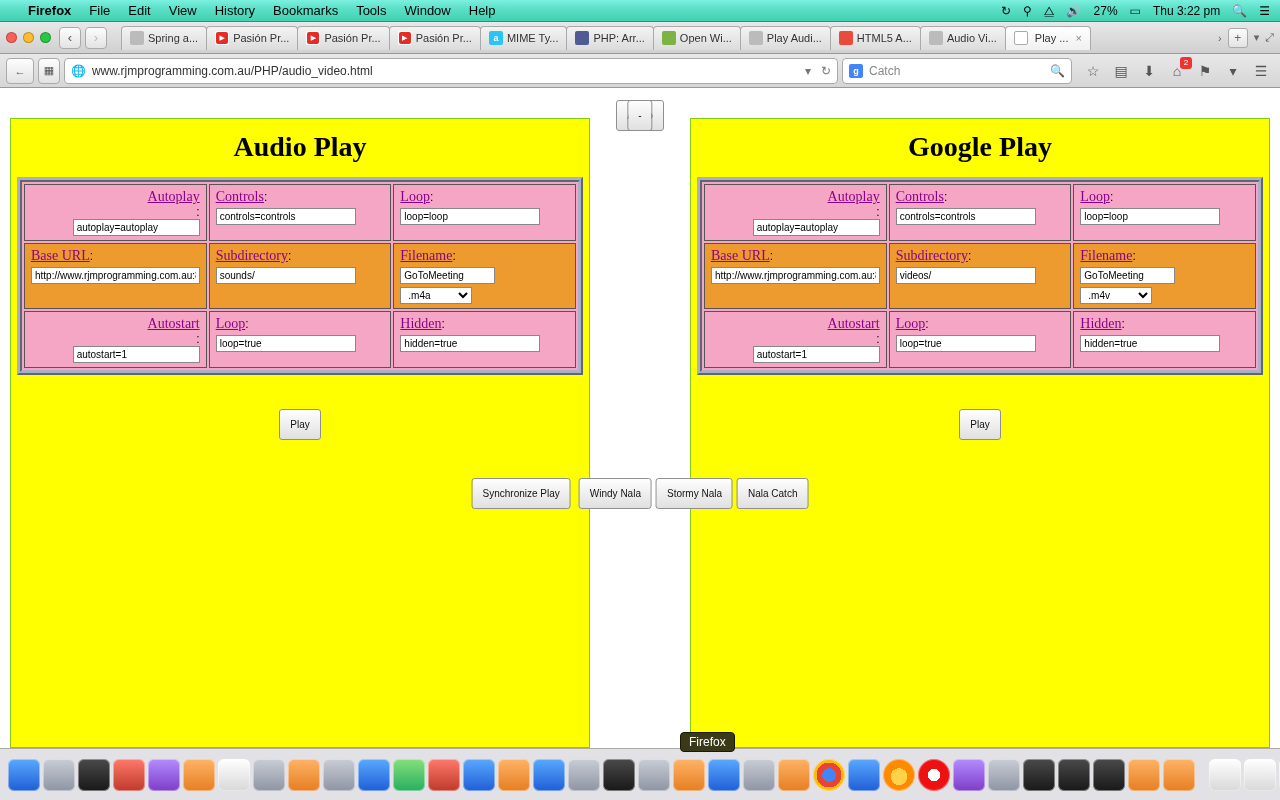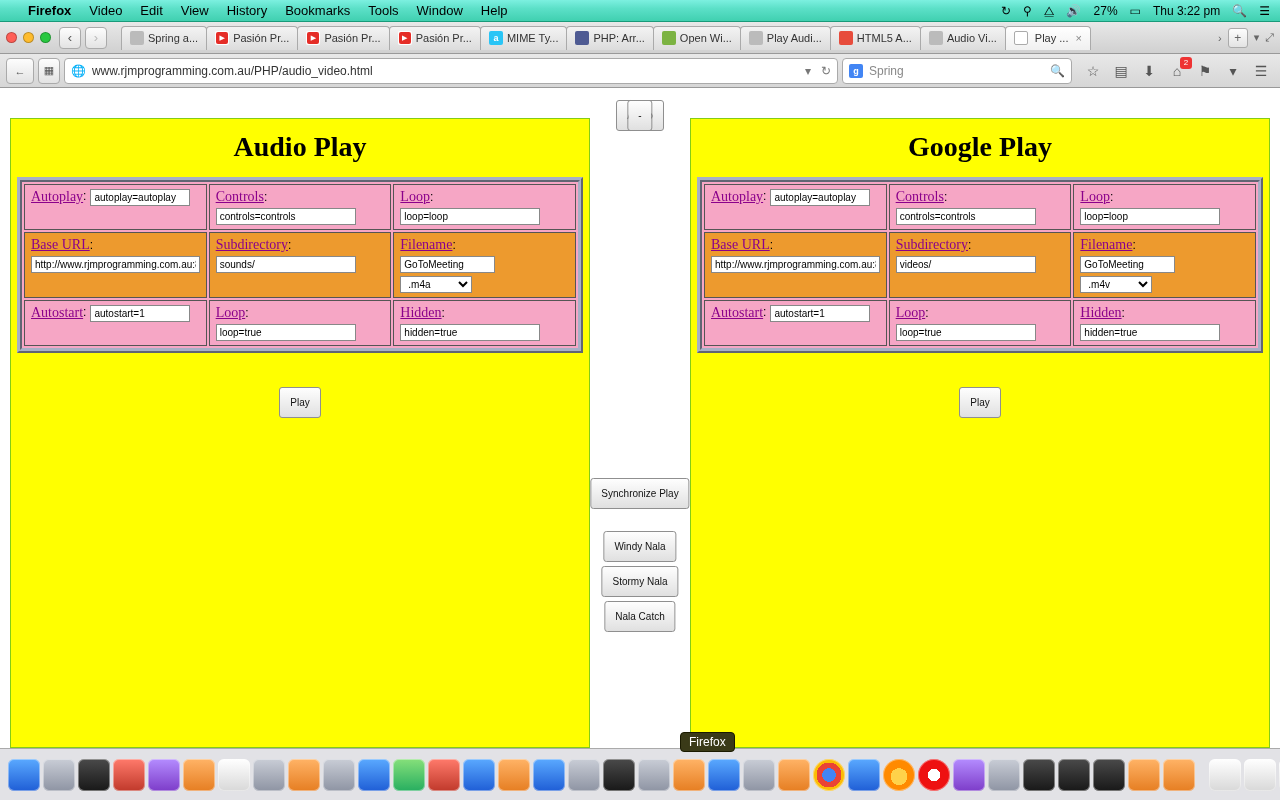--- a/index.html
+++ b/index.html
@@ -147,29 +147,29 @@
     font-size:12px;
   }
   .cell.orange{background:#ed9a2e;}
   .cell .lbl{color:#8b008b;text-decoration:underline;font-family:"Times New Roman",serif;font-size:14px;display:inline;}
   .cell .colon{color:#000;}
   .cell input, .cell select{
     font-size:10px;height:17px;border:1px solid #888;background:#fff;
     padding:0 3px;margin-top:3px;
   }
   .cell.full input{width:100%;}
-  .cell .inline input{margin-top:0;margin-left:4px;width:100px;}
-  .cell .inline{display:flex;align-items:flex-start;flex-wrap:wrap;}
+  .cell .inline input{margin-top:0;margin-left:4px;width:127px;}
+  .cell .inline{display:flex;align-items:flex-end;flex-wrap:wrap;flex-direction:column;}
   .cell select{width:72px;}
   .playbtn-row{text-align:center;margin-top:34px;}
 
   
   .center-col{
     position:absolute;left:50%;transform:translateX(-50%);
-    top:390px;display:flex;flex-direction:column;align-items:center;gap:4px;
+    top:390px;display:flex;flex-direction:row;align-items:center;gap:4px;
   }
   .center-col .gap{height:14px;}
 
   
   .dock{
     position:absolute;left:0;right:0;bottom:0;height:52px;
     background:rgba(223,223,227,.90);border-top:1px solid #aaa;
     display:flex;align-items:center;padding:4px 8px;gap:3px;overflow:hidden;
   }
   .dockitem{
@@ -194,21 +194,21 @@
     padding:2px 8px;font-size:12px;
   }
   .urlfield .reload{margin-left:auto;color:#777;}
 </style>
 </head>
 <body>
 
 <div class="menubar">
   <span class="apple"></span>
   <span class="app-name">Firefox</span>
-  <span>Video</span>
+  <span>File</span>
   <span>Edit</span>
   <span>View</span>
   <span>History</span>
   <span>Bookmarks</span>
   <span>Tools</span>
   <span>Window</span>
   <span>Help</span>
   <div class="menubar-right">
     <span>↻</span>
     <span>⚲</span>
@@ -288,21 +288,21 @@
 <div class="urlbar">
   <div class="rbtn">←</div>
   <div class="rbtn" style="width:22px">▦</div>
   <div class="urlfield">
     <span class="globe">🌐</span>
     <span>www.rjmprogramming.com.au/PHP/audio_video.html</span>
     <span class="reload">▾ &nbsp; ↻</span>
   </div>
   <div class="search">
     <span class="gico">g</span>
-    <span>Spring</span>
+    <span>Catch</span>
     <span style="margin-left:auto;color:#888">🔍</span>
   </div>
   <div class="tbicons">
     <div class="ico">☆</div>
     <div class="ico">▤</div>
     <div class="ico">⬇</div>
     <div class="ico">⌂<span class="badge2">2</span></div>
     <div class="ico">⚑</div>
     <div class="ico">▾</div>
     <div class="ico">☰</div>

